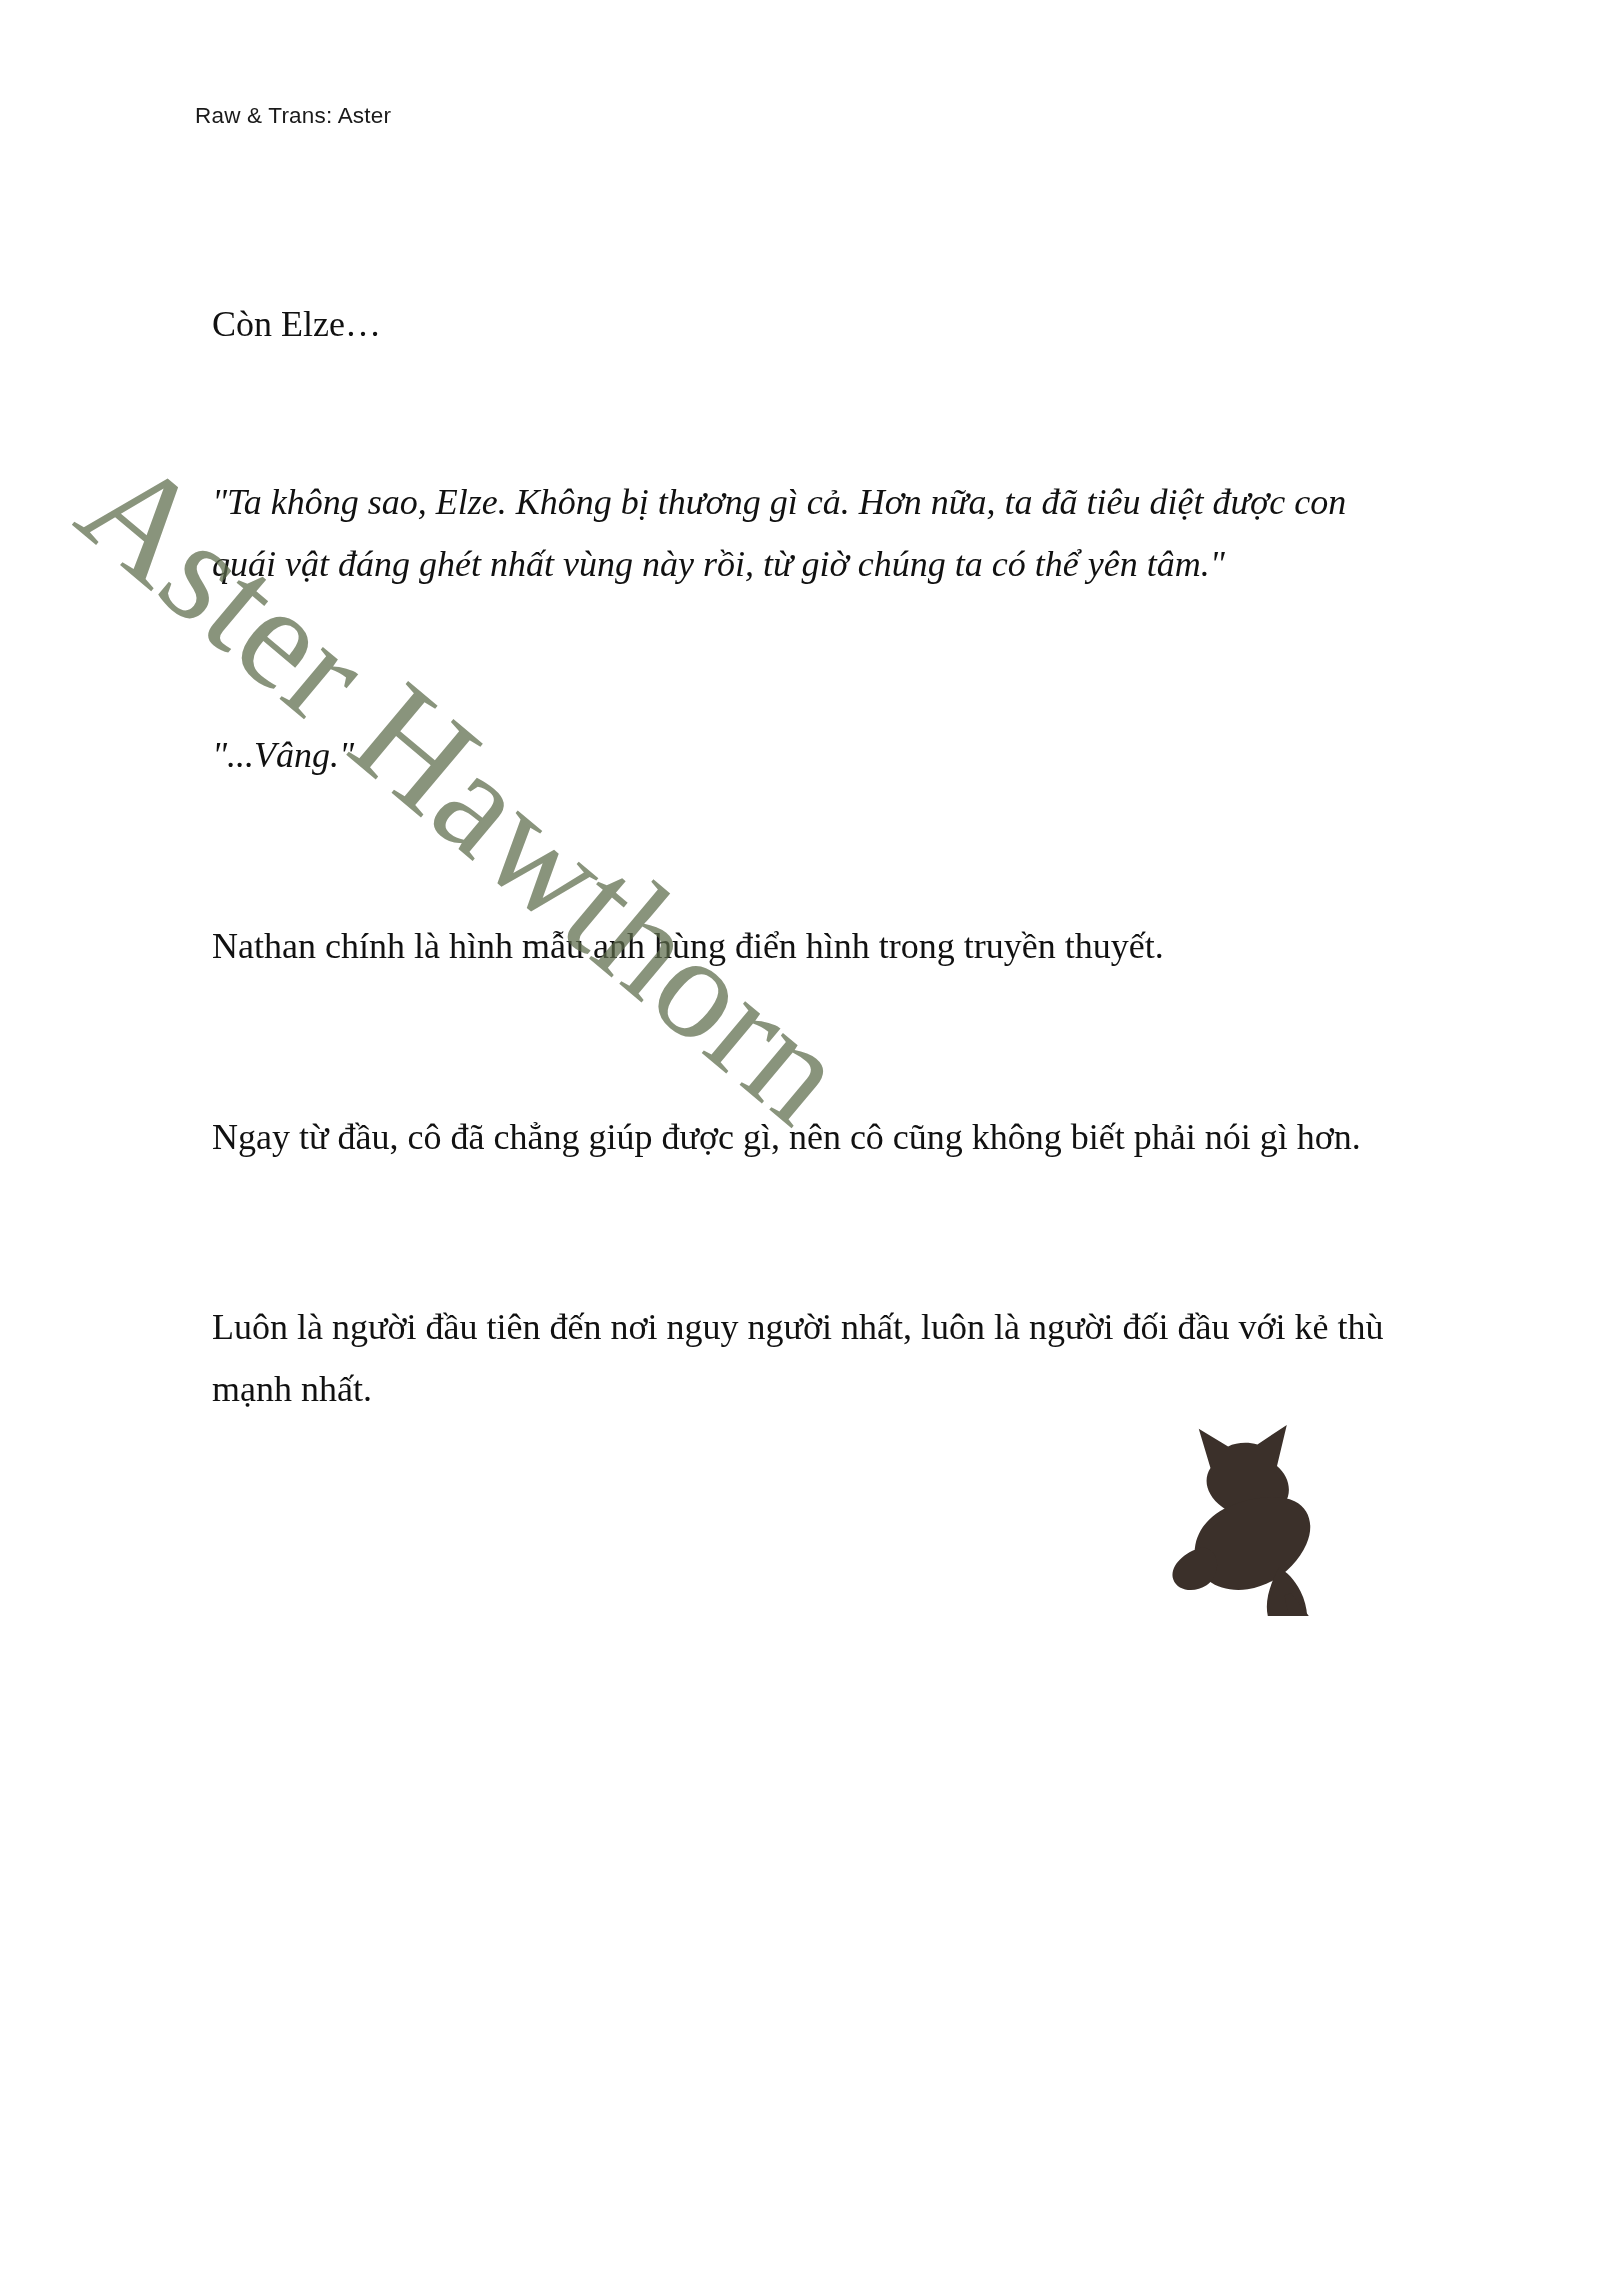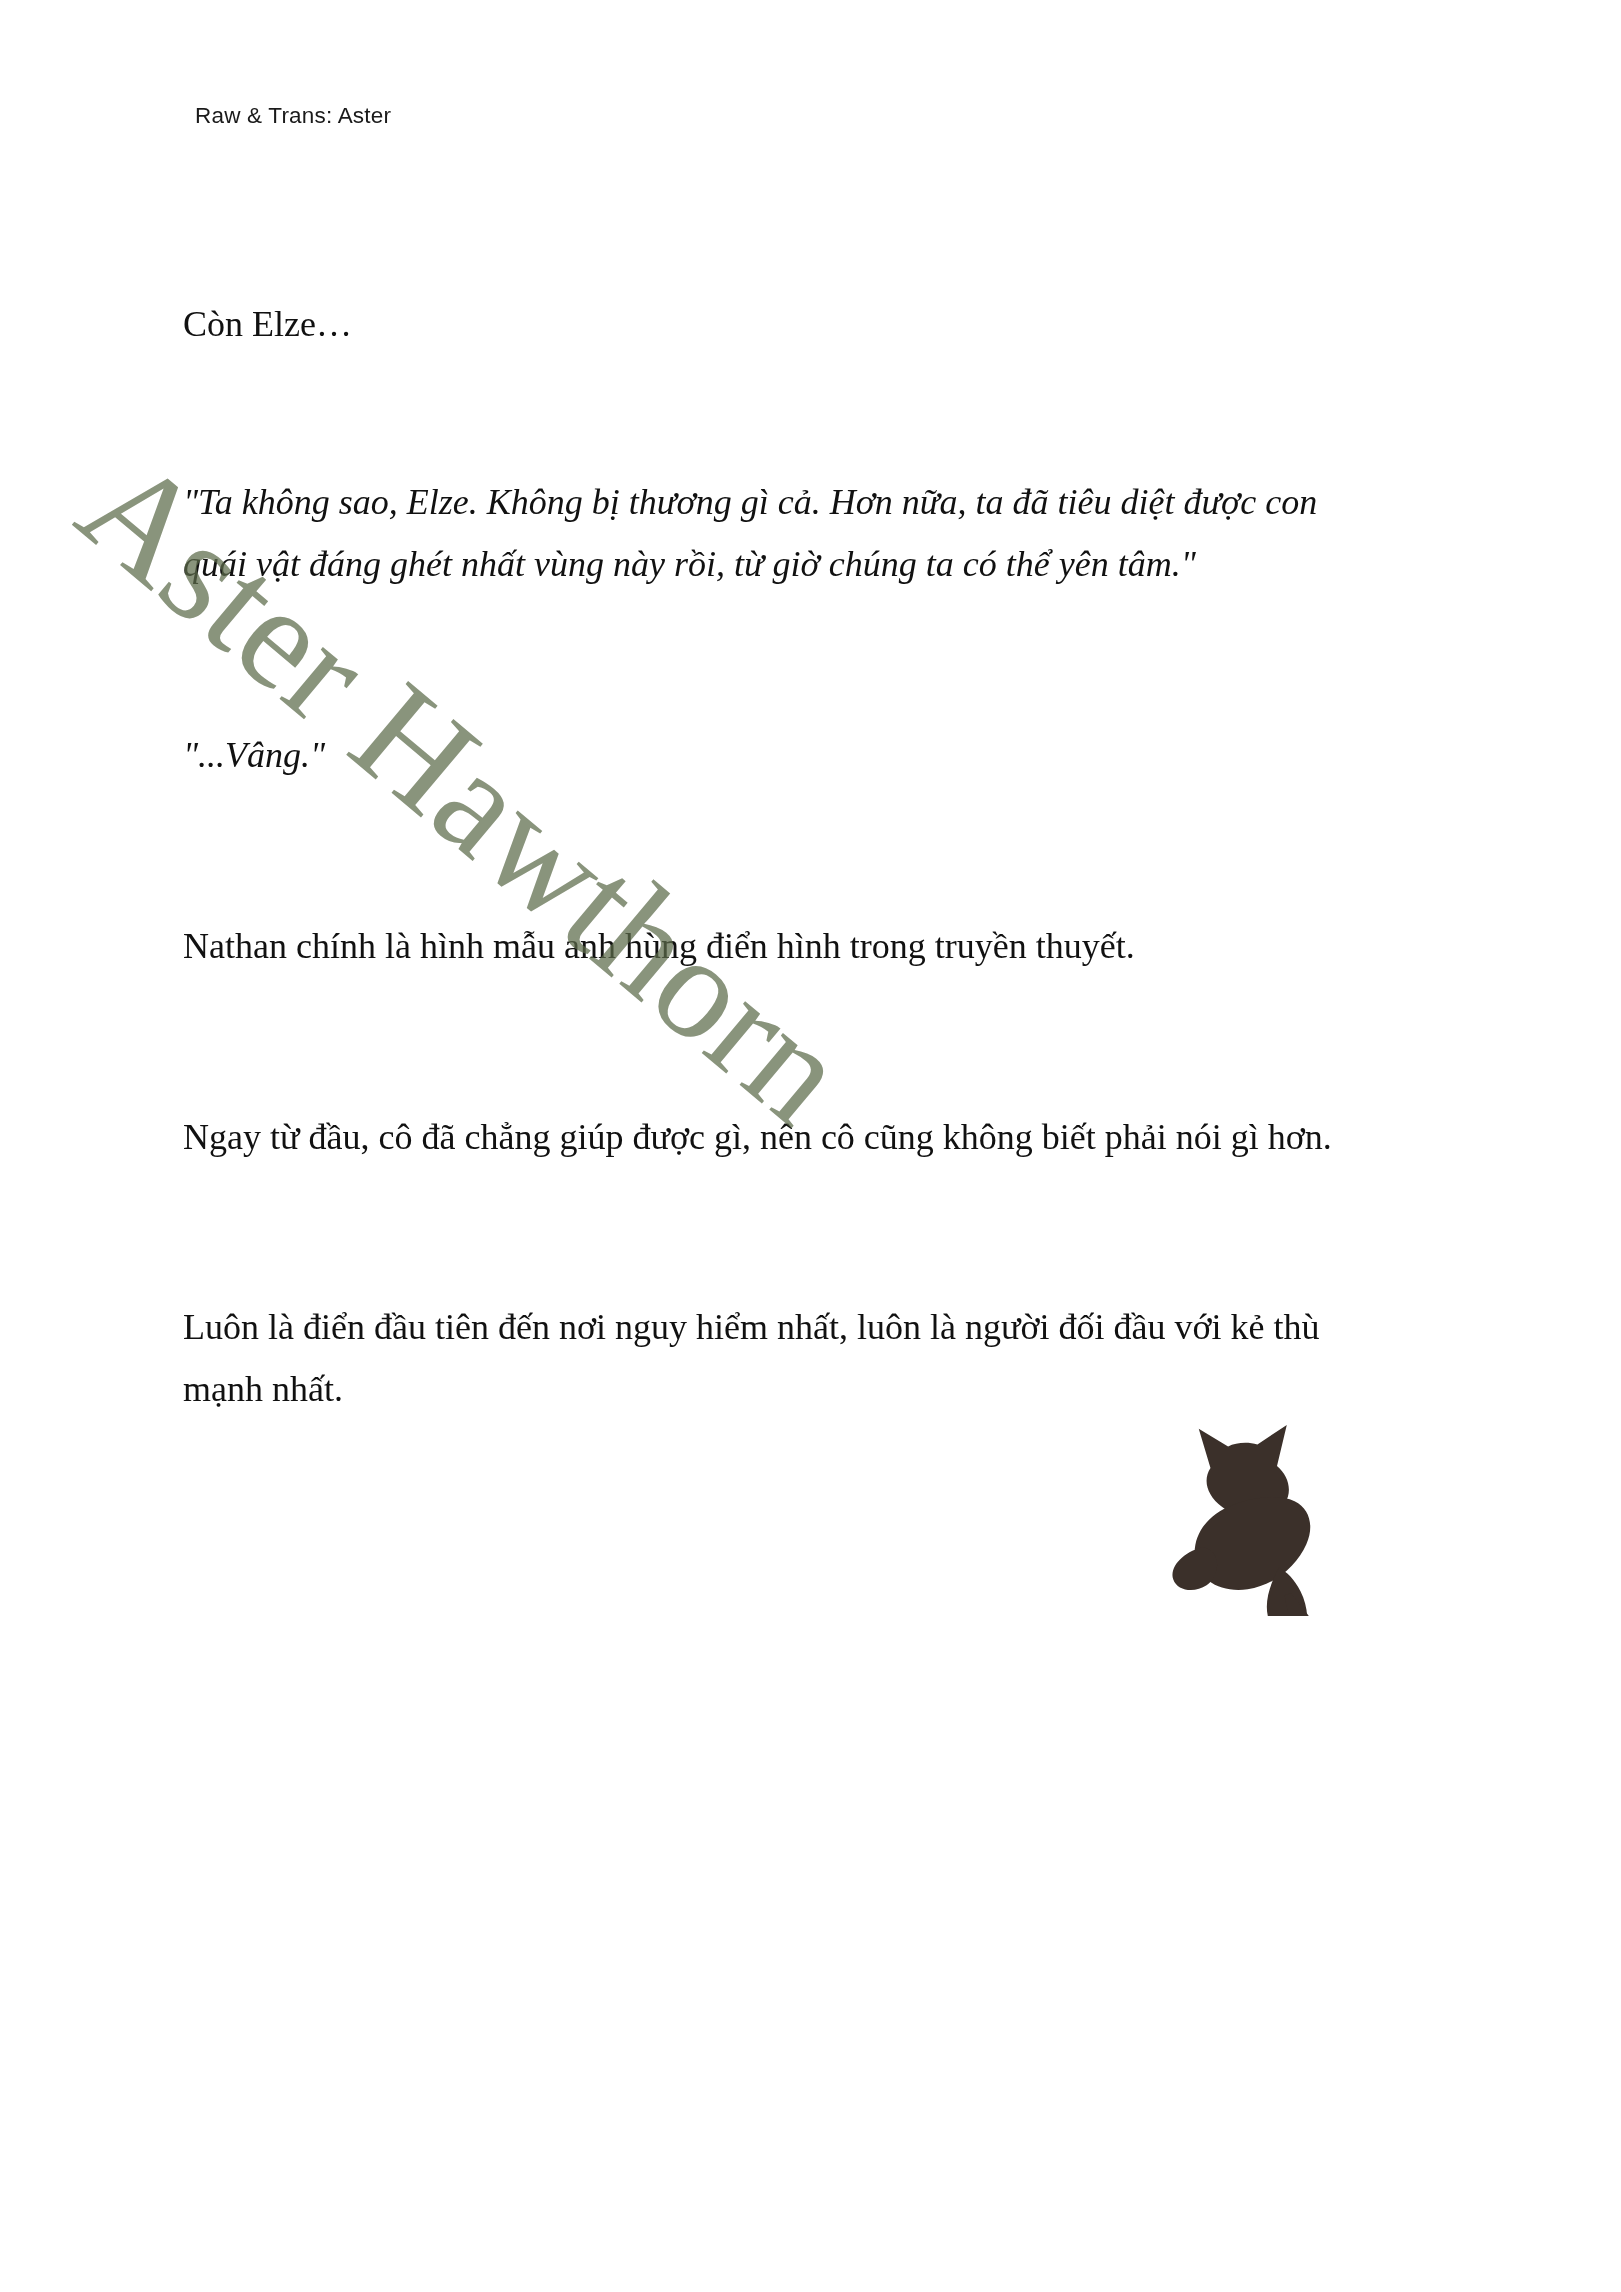--- a/index.html
+++ b/index.html
@@ -21,21 +21,21 @@
     position: absolute;
     left: 195px;
     top: 103px;
     font-family: "Liberation Sans", sans-serif;
     font-size: 22.5px;
     color: #1a1a1a;
     letter-spacing: 0.2px;
   }
   .content {
     position: absolute;
-    left: 183px;
+    left: 212px;
     top: 294px;
     width: 1235px;
   }
   .para {
     font-size: 36px;
     line-height: 1.72;
     color: #111111;
     margin: 0 0 74px 0;
     max-width: 1201px;
   }
@@ -84,21 +84,21 @@
     <p class="para gap-lg">Còn Elze…</p>
 
     <p class="para italic gap-xl">"Ta không sao, Elze. Không bị thương gì cả. Hơn nữa, ta đã tiêu diệt được con quái vật đáng ghét nhất vùng này rồi, từ giờ chúng ta có thể yên tâm."</p>
 
     <p class="para italic gap-xl">"...Vâng."</p>
 
     <p class="para gap-xl">Nathan chính là hình mẫu anh hùng điển hình trong truyền thuyết.</p>
 
     <p class="para gap-xl">Ngay từ đầu, cô đã chẳng giúp được gì, nên cô cũng không biết phải nói gì hơn.</p>
 
-    <p class="para">Luôn là điển đầu tiên đến nơi nguy hiểm nhất, luôn là người đối đầu với kẻ thù mạnh nhất.</p>
+    <p class="para">Luôn là người đầu tiên đến nơi nguy người nhất, luôn là người đối đầu với kẻ thù mạnh nhất.</p>
   </div>
 
   <div class="watermark">Aster Hawthorn</div>
 
   <svg class="cat-mark" viewBox="0 0 230 250">
     <g fill="#3b302a">
 
       <path d="M70 58 L58 18 L88 36 C96 32 108 31 118 34 L148 14 L138 56 C150 66 154 82 146 94 C134 110 100 112 82 98 C66 86 62 70 70 58 Z"></path>
 
       <path d="M92 96 C70 104 52 124 54 148 C56 172 80 186 108 182 C136 178 158 158 168 136 C176 118 172 100 156 92 C140 84 112 88 92 96 Z"></path>

